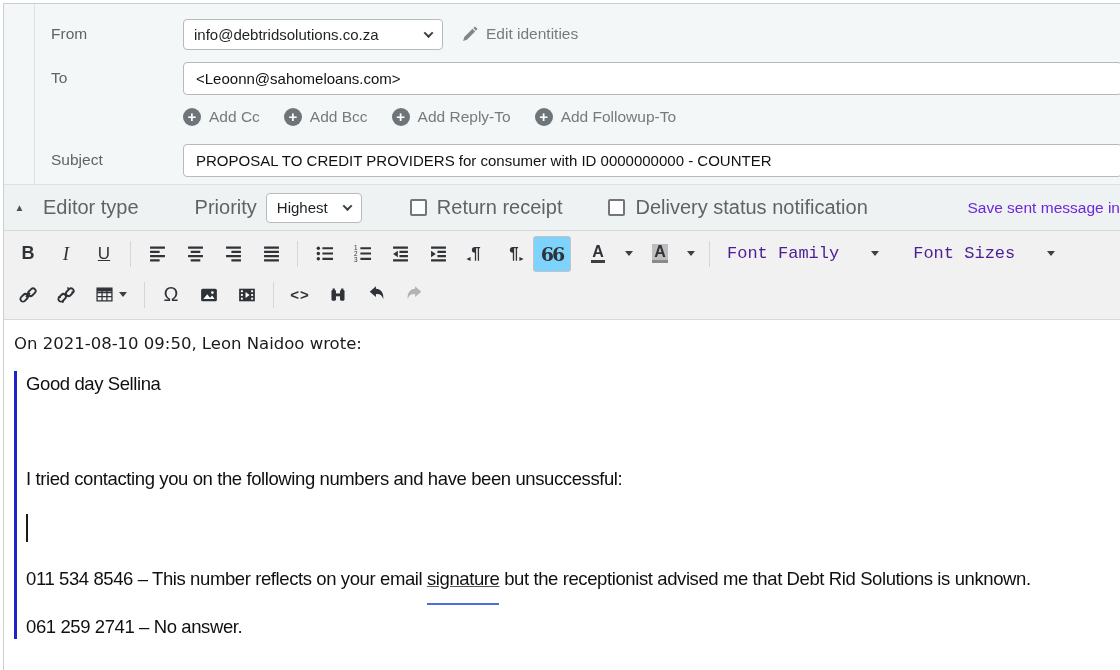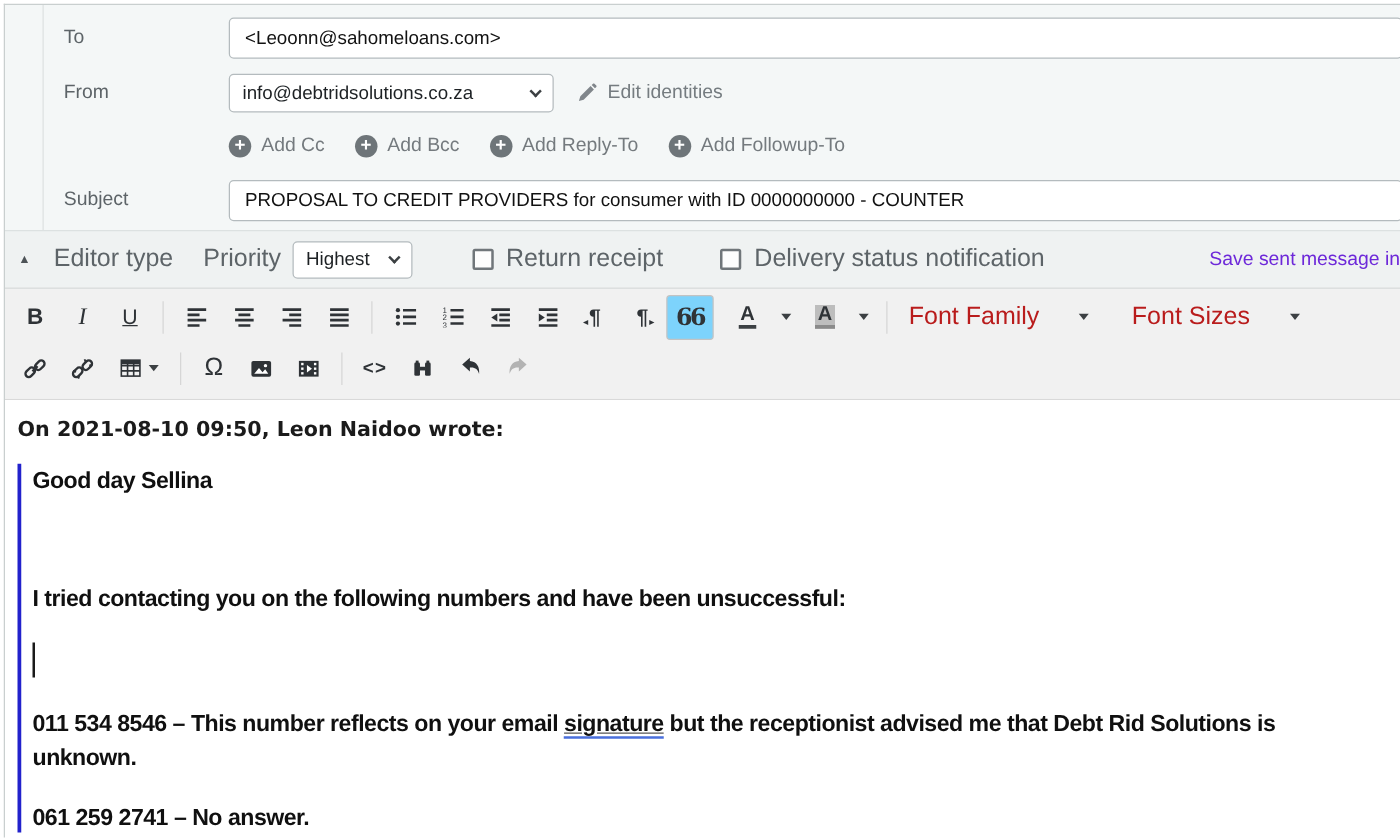--- a/index.html
+++ b/index.html
@@ -86,77 +86,77 @@
   .glyph-a { font-weight:bold; font-size:16px; border-bottom:3px solid #3c4043; line-height:1.05; padding:0 1px; }
   .glyph-a-bg { font-weight:bold; font-size:16px; background:#bdbdbd; border-bottom:3px solid #8a8a8a; line-height:1.05; padding:0 2px; }
   .glyph-code { font-size:15px; letter-spacing:1px; font-weight:bold; }
   .glyph-omega { font-size:20px; }
   .glyph-pil { font-size:17px; font-weight:bold; }
   .pil-ltr::before { content:"◄"; font-size:7px; position:absolute; left:7px; bottom:9px; }
   .pil-rtl::after { content:"►"; font-size:7px; position:absolute; right:7px; bottom:9px; }
   .caret-down { width:0; height:0; border-left:4px solid transparent; border-right:4px solid transparent;
     border-top:5px solid #3c4043; margin-left:6px; }
   .tb-dd { display:flex; align-items:center; height:36px; padding:0 10px; border-radius:3px;
-    color:#b91c1c; font-size:20px; cursor:pointer; flex:0 0 auto; }
+    color:#4c1d95; font-size:17px; cursor:pointer; flex:0 0 auto;font-family:Liberation Mono, monospace; }
   .tb-dd .dd-label { margin-right:26px; }
   .caret-btn { width:18px; height:36px; display:flex; align-items:center; justify-content:center; cursor:pointer; flex:0 0 auto; }
   svg.icon { display:block; }
   
   .editor-body {
     flex:1; background:#fff; border-top:1px solid #d9d9d9; padding:8px 0 0 10px;
-    overflow:hidden; cursor:text;font-weight:bold;
+    overflow:hidden; cursor:text;
   }
   .attribution {
     font-family:"DejaVu Sans", sans-serif; font-size:16.5px; color:#1b1b1b; margin:6px 0 0 0;
   }
   .quote-block {
     margin:18px 0 0 0; border-left:3px solid #2222cc; padding-left:9px;
     font-size:18.5px; letter-spacing:-0.4px; color:#101010; line-height:25px;
   }
   .q-spacer-a { height:70px; }
   .q-spacer-b { height:22px; }
   .q-spacer-c { height:22px; }
   .q-spacer-d { height:22px; }
   .cursor-line { height:30px; display:flex; align-items:center; }
   .caret-bar { display:inline-block; width:2px; height:28px; background:#1a1a1a; }
   .q-p1 { max-width:1082px; line-height:27px; }
-  .sig-link { text-decoration:underline; text-decoration-color:#555; border-bottom:2px solid #4a6fdc; padding-bottom:0px; }
+  .sig-link { text-decoration:underline; text-decoration-color:#555; border-bottom:2px solid #4a6fdc; padding-bottom:14px; }
 </style>
 </head>
 <body>
 
 <div class="compose">
 
   <div class="hdr">
     <div class="gutter"></div>
     <div class="hdr-fields">
-
-      <div class="hrow hrow-to">
-        <div class="hlabel">To</div>
-        <div class="hfield">
-          <input class="text-input" type="text" value="&lt;Leoonn@sahomeloans.com&gt;" style="">
-        </div>
-      </div>
 
       <div class="hrow hrow-from">
         <div class="hlabel">From</div>
         <div class="hfield">
           <div class="select from-select">
             <span>info@debtridsolutions.co.za</span>
             <span class="chev"></span>
           </div>
           <div class="edit-ident">
             <svg class="icon" width="17" height="17" viewBox="0 0 16 16">
                 <path d="M2 14l1.1-3.6 7.7-7.7 2.5 2.5-7.7 7.7L2 14zM11.6 1.9l2.5 2.5 1-1c.3-.3.3-.8 0-1.1L13.7.9c-.3-.3-.8-.3-1.1 0l-1 1z" fill="#80868b"></path>
               </svg>
             <span>Edit identities</span>
           </div>
         </div>
       </div>
 
+      <div class="hrow hrow-to">
+        <div class="hlabel">To</div>
+        <div class="hfield">
+          <input class="text-input" type="text" value="&lt;Leoonn@sahomeloans.com&gt;" style="">
+        </div>
+      </div>
+
       <div class="hrow hrow-add">
         <div class="hlabel"></div>
         <div class="hfield add-btns">
           <div class="add-btn">
             <span class="plus-circle">+</span>
             <span>Add Cc</span>
           </div>
           <div class="add-btn">
             <span class="plus-circle">+</span>
             <span>Add Bcc</span>
@@ -179,21 +179,21 @@
         </div>
       </div>
     </div>
   </div>
 
   <div class="opts">
     <div class="gutter-cell">
       <span class="collapse-btn">▲</span>
     </div>
     <span class="opt-label" style="margin-left:8px">Editor type</span>
-    <span class="opt-label" style="margin-left:24px">Priority</span>
+    <span class="opt-label" style="margin-left:56px">Priority</span>
     <div class="select priority-select">
       <span>Highest</span>
       <span class="chev"></span>
     </div>
     <div class="chk-group" style="margin-left:48px">
       <span class="checkbox"></span>
       <span class="opt-label">Return receipt</span>
     </div>
     <div class="chk-group" style="margin-left:46px">
       <span class="checkbox"></span>

